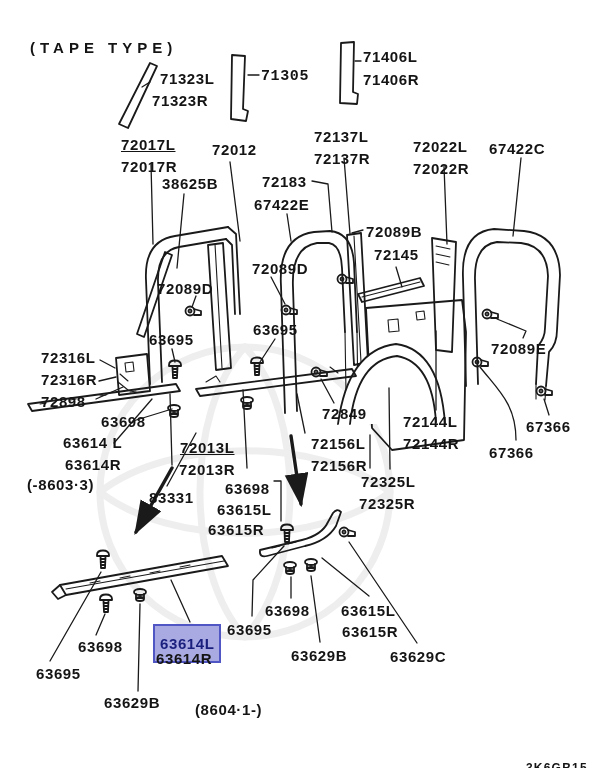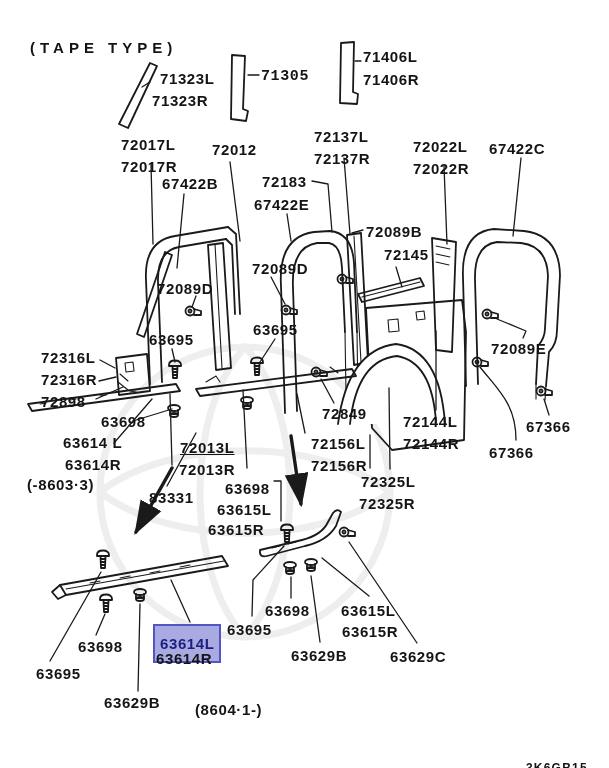--- a/index.html
+++ b/index.html
@@ -203,33 +203,33 @@
     </g>
   </svg>
 
   <div id="labels">
       <div class="lbl spaced" style="left: 30px; top: 6px;">(TAPE TYPE)</div>
       <div class="lbl" style="left: 152px; top: 37px; padding-left: 8px;">71323L</div>
       <div class="lbl" style="left: 152px; top: 59px;">71323R</div>
       <div class="lbl" style="left: 261px; top: 35px; font-family: Liberation Mono, monospace;">71305</div>
       <div class="lbl" style="left: 363px; top: 15px;">71406L</div>
       <div class="lbl" style="left: 363px; top: 38px;">71406R</div>
-      <div class="lbl" style="left: 121px; top: 103px;">72017L</div>
+      <div class="lbl" style="left: 121px; top: 103px; text-decoration: underline;">72017L</div>
       <div class="lbl" style="left: 121px; top: 125px;">72017R</div>
       <div class="lbl" style="left: 212px; top: 108px;">72012</div>
       <div class="lbl" style="left: 314px; top: 95px;">72137L</div>
       <div class="lbl" style="left: 314px; top: 117px; text-align: center;">72137R</div>
       <div class="lbl" style="left: 413px; top: 105px;">72022L</div>
       <div class="lbl" style="left: 413px; top: 127px;">72022R</div>
       <div class="lbl" style="left: 489px; top: 107px;">67422C</div>
-      <div class="lbl" style="left: 162px; top: 142px;">67422B</div>
+      <div class="lbl" style="left: 162px; top: 142px;">38625B</div>
       <div class="lbl" style="left: 262px; top: 140px;">72183</div>
       <div class="lbl" style="left: 254px; top: 163px;">67422E</div>
       <div class="lbl" style="left: 366px; top: 190px;">72089B</div>
-      <div class="lbl" style="left: 384px; top: 213px;">72145</div>
+      <div class="lbl" style="left: 374px; top: 213px;">72145</div>
       <div class="lbl" style="left: 157px; top: 247px;">72089D</div>
       <div class="lbl" style="left: 252px; top: 227px;">72089D</div>
       <div class="lbl" style="left: 149px; top: 298px;">63695</div>
       <div class="lbl" style="left: 253px; top: 288px;">63695</div>
       <div class="lbl" style="left: 491px; top: 307px;">72089E</div>
       <div class="lbl" style="left: 41px; top: 316px;">72316L</div>
       <div class="lbl" style="left: 41px; top: 338px;">72316R</div>
       <div class="lbl" style="left: 41px; top: 360px;">72898</div>
       <div class="lbl" style="left: 101px; top: 380px;">63698</div>
       <div class="lbl" style="left: 63px; top: 401px;">63614 L</div>

